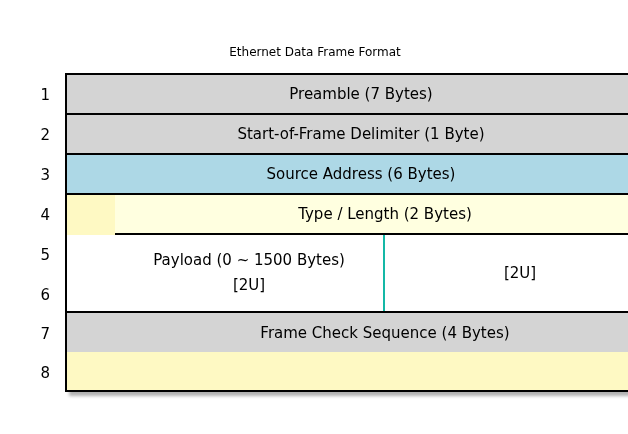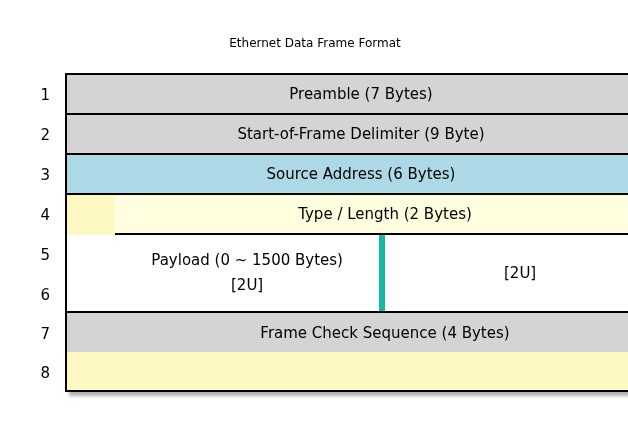--- a/index.html
+++ b/index.html
@@ -12,21 +12,21 @@
     width: 628px;
     height: 434px;
     background: #ffffff;
     font-family: "DejaVu Sans", "Liberation Sans", sans-serif;
     color: #000000;
     overflow: hidden;
   }
   .titleblock {
     position: absolute;
     left: 65px;
-    top: 36px;
+    top: 45px;
     width: 500px;
     text-align: center;
     font-size: 12px;
     line-height: 14px;
     color: #000000;
   }
   .frame {
     position: absolute;
     left: 0;
     top: 73px;
@@ -80,21 +80,21 @@
     flex: 1 1 50%;
     height: 100%;
     display: flex;
     flex-direction: column;
     align-items: center;
     justify-content: center;
     line-height: 25px;
     box-sizing: border-box;
   }
   .dbl .cell.leftcell {
-    border-right: 6px solid #14b8a6;
+    border-right: 2px solid #14b8a6;
     margin-left: 48px;
   }
 </style>
 </head>
 <body>
 
 <div class="canvas">
 
   <div class="titleblock">
     <div>Ethernet Data Frame Format</div>
@@ -111,21 +111,21 @@
       <div class="numcell half">6</div>
       <div class="numcell half">7</div>
       <div class="numcell last">8</div>
     </div>
 
     <div class="ftable">
       <div class="frow" style="background-color: rgb(212, 212, 212);">
         <span>Preamble (7 Bytes)</span>
       </div>
       <div class="frow" style="background-color: rgb(212, 212, 212);">
-        <span>Start-of-Frame Delimiter (9 Byte)</span>
+        <span>Start-of-Frame Delimiter (1 Byte)</span>
       </div>
       <div class="frow" style="background-color: rgb(173, 216, 230);">
         <span>Source Address (6 Bytes)</span>
       </div>
       <div class="frow" style="background-color: rgb(255, 255, 224); margin-left: 48px;">
         <span>Type / Length (2 Bytes)</span>
       </div>
       <div class="frow dbl" style="background-color: rgb(255, 255, 255);">
         <div class="cell leftcell">
           <div>Payload (0 ~ 1500 Bytes)</div>

